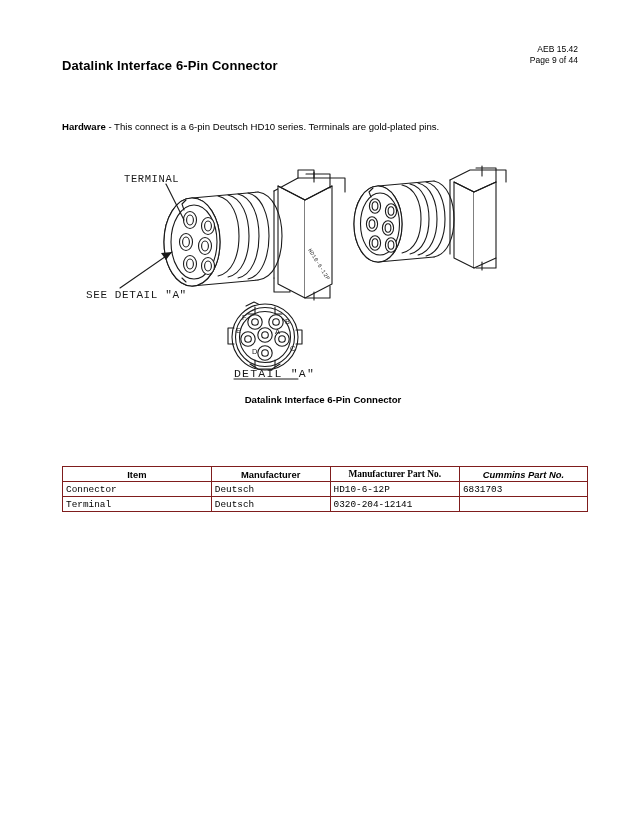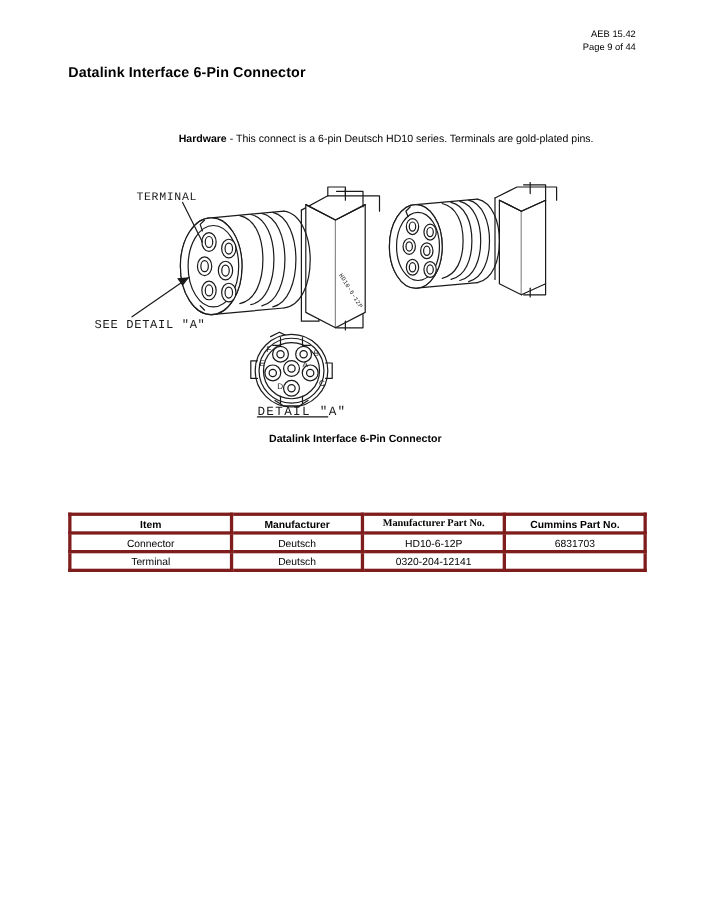--- a/index.html
+++ b/index.html
@@ -20,21 +20,21 @@
     left: 0; top: 0;
     width: 638px;
     height: 826px;
     background: #ffffff;
   }
 
   
   .doc-header {
     position: absolute;
     right: 60px;
-    top: 26px;
+    top: 44px;
     text-align: right;
     font-size: 8.5px;
     line-height: 11px;
     color: #000;
   }
 
   
   .section-title {
     position: absolute;
     left: 62px;
@@ -48,21 +48,21 @@
   .para {
     position: absolute;
     left: 62px;
     width: 522px;
     font-size: 9.6px;
     line-height: 13.5px;
     text-align: justify;
   }
   .para b { font-weight: bold; }
   #para-application { top: 84px; }
-  #para-hardware { top: 120px; text-align: center; margin-left: 28px; }
+  #para-hardware { top: 120px; text-align: left; }
 
   
   .figure {
     position: absolute;
     left: 62px;
     top: 158px;
     width: 522px;
     height: 255px;
   }
   .figure-svg {
@@ -84,37 +84,38 @@
   
   .parts-table {
     position: absolute;
     left: 62px;
     top: 466px;
     width: 526px;
     border-collapse: collapse;
     font-size: 9.4px;
   }
   .parts-table td, .parts-table th {
-    border: 3px solid #7f1d1d;
+    border: 1px solid #7f1d1d;
     height: 14px;
     padding: 0 3px;
     font-weight: normal;
     vertical-align: middle;
   }
   .parts-table thead th {
     font-weight: bold;
     text-align: center;
   }
   .parts-table tbody td {
-    text-align: center;
+    text-align: left;
+    font-family: Liberation Mono, monospace;
   }
   .col-item { width: 151px; }
   .col-manufacturer { width: 117px; }
   .col-mfr-part { width: 129px; font-family: Liberation Serif, serif; }
-  .col-cummins-part { width: 129px; }
+  .col-cummins-part { width: 129px; font-style: italic; }
 </style>
 </head>
 <body>
 
 <div class="page">
 
   <div class="doc-header">
     <div>AEB 15.42</div>
     <div>Page 9 of 44</div>
   </div>

